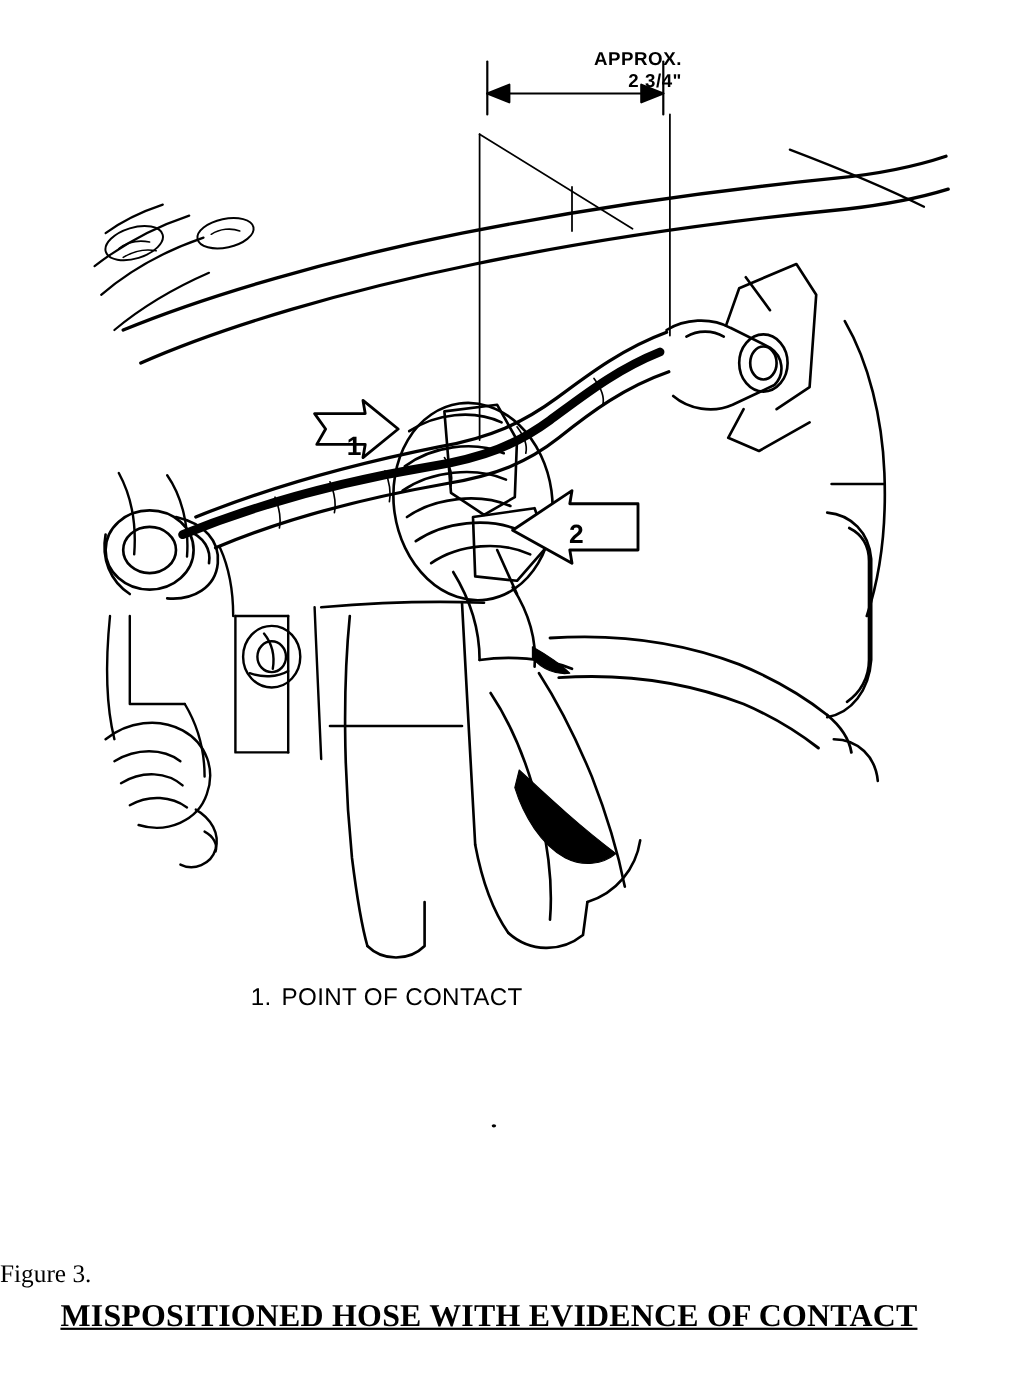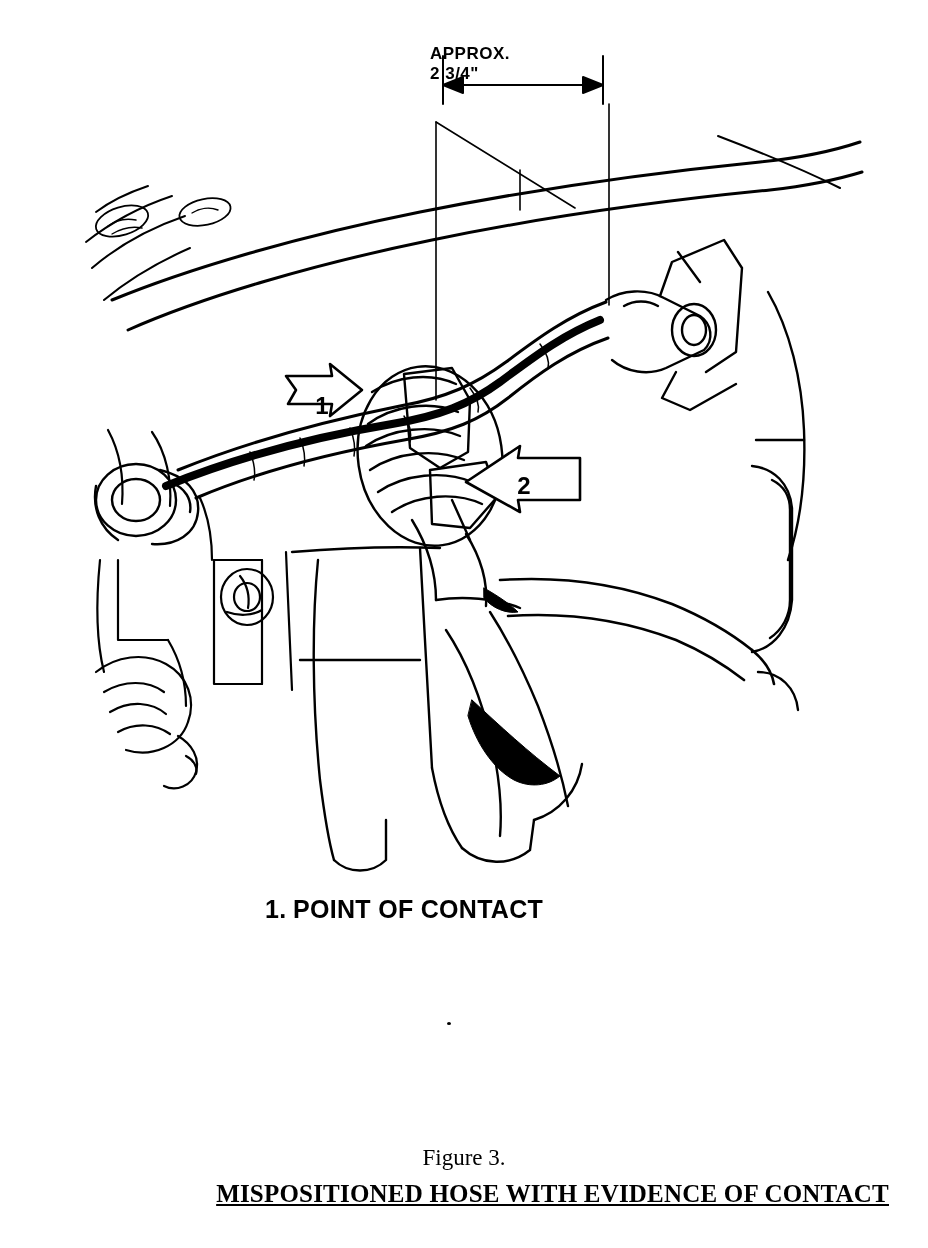--- a/index.html
+++ b/index.html
@@ -17,24 +17,24 @@
   }
   .page {
     position: relative;
     width: 928px;
     height: 1248px;
   }
 
   
   .dim-block {
     position: absolute;
-    left: 430px;
+    left: 420px;
     top: 44px;
     width: 200px;
-    text-align: left;
+    text-align: right;
   }
   .dim-label {
     font-size: 17px;
     font-weight: bold;
     letter-spacing: 0.5px;
     line-height: 1.15;
   }
 
   
   .drawing {
@@ -46,50 +46,49 @@
   }
 
   
   .legend {
     position: absolute;
     left: 228px;
     top: 890px;
     width: 640px;
   }
   .legend-row {
-    font-size: 25px;
-    font-weight: bold;
+    font-size: 22px;
+    font-weight: normal;
     letter-spacing: 0.3px;
     line-height: 1.55;
     white-space: nowrap;
-    margin-left: 37px;
   }
   .legend-num {
     display: inline-block;
     width: 28px;
   }
 
   
   .figure-caption {
     position: absolute;
     left: 0;
     top: 1145px;
     width: 928px;
-    text-align: center;
+    text-align: left;
     font-family: "Liberation Serif", serif;
     font-size: 23px;
   }
   .figure-title {
     position: absolute;
     left: 0;
     top: 1180px;
     width: 889px;
-    text-align: right;
+    text-align: center;
     font-family: "Liberation Serif", serif;
-    font-size: 25px;
+    font-size: 29px;
     font-weight: bold;
   }
   .figure-title span {
     text-decoration: underline;
     letter-spacing: 0.2px;
   }
 
   
   .speck {
     position: absolute;

